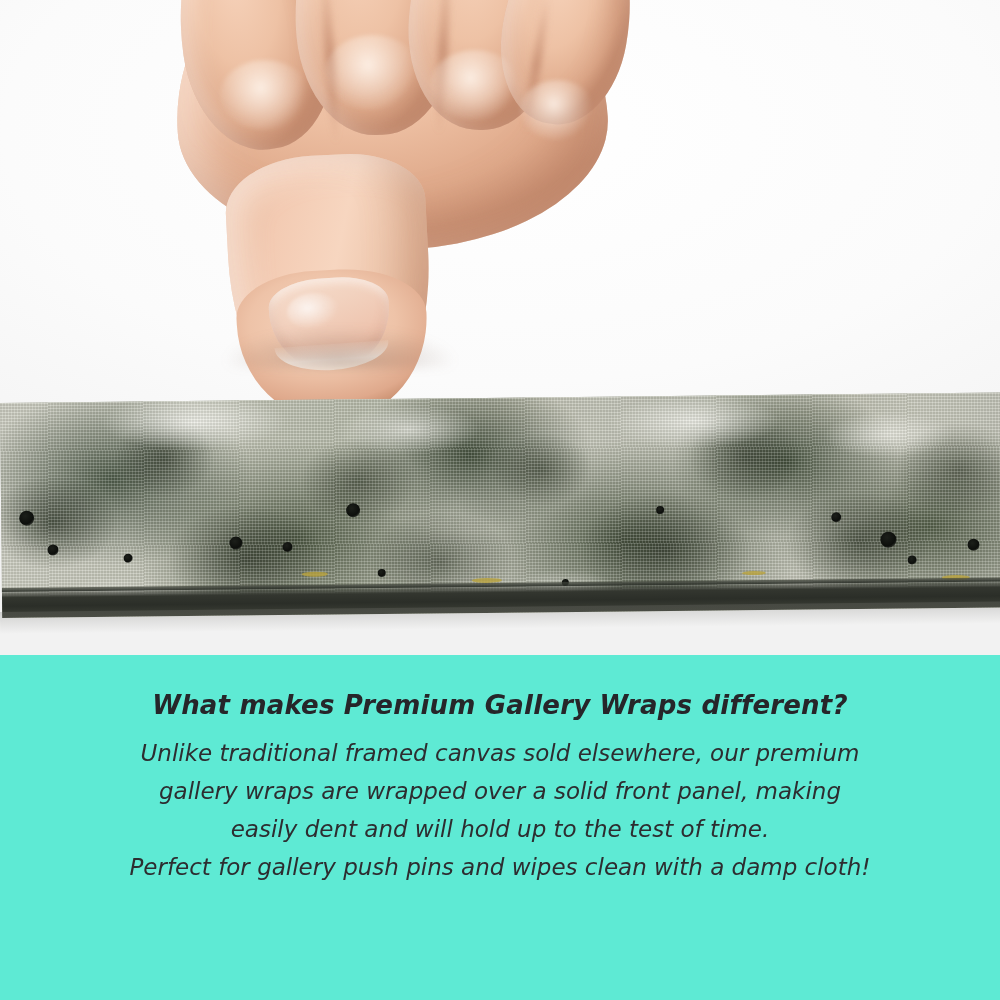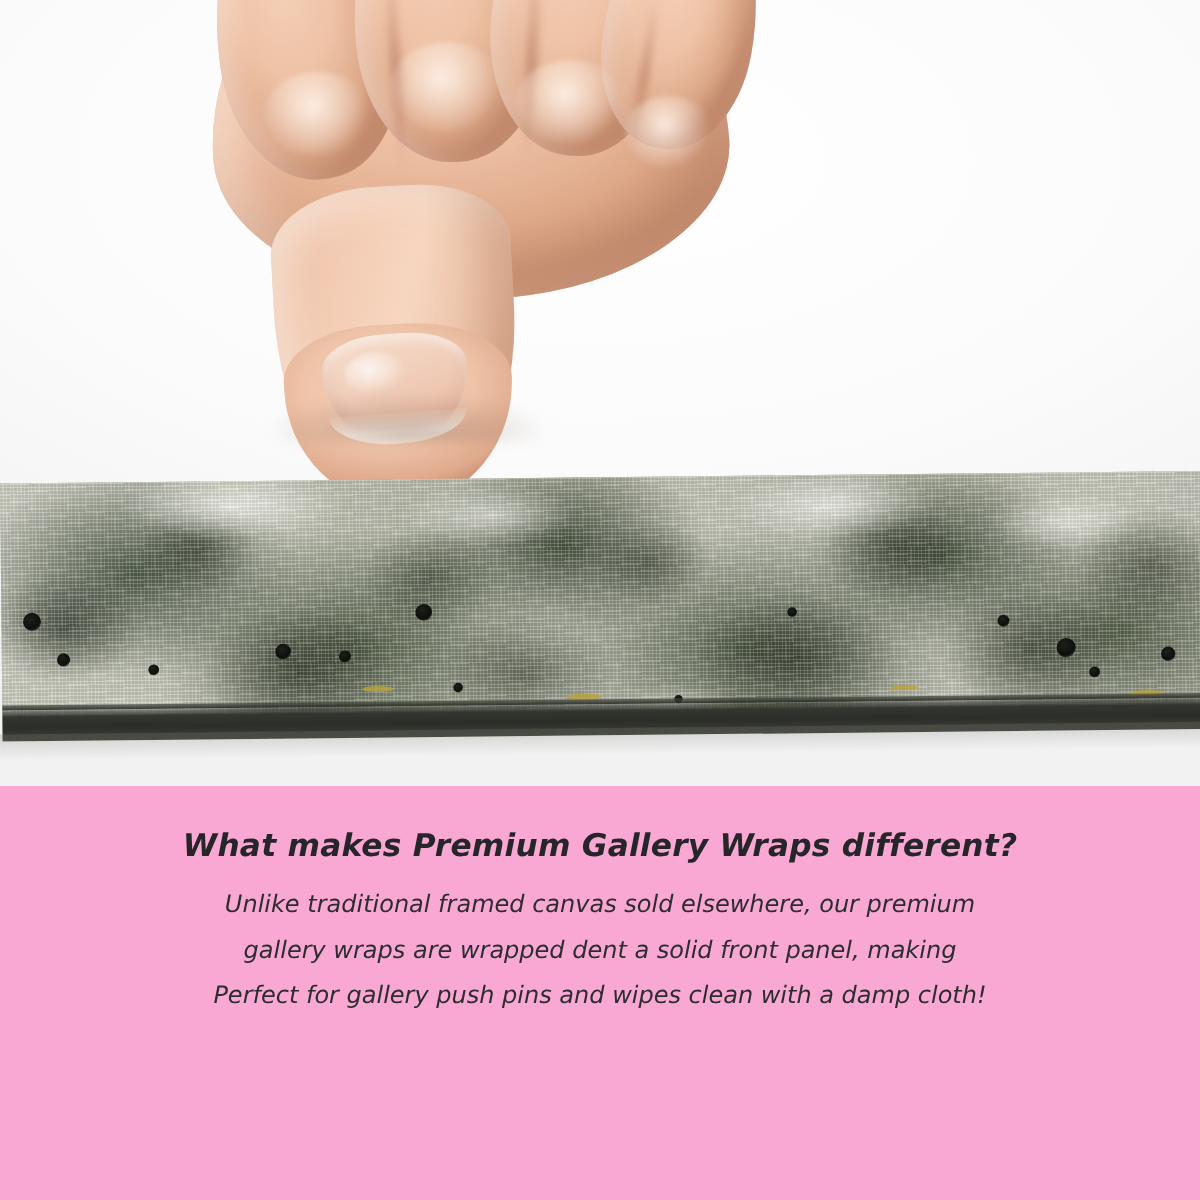--- a/index.html
+++ b/index.html
@@ -8,21 +8,21 @@
     height: 1000px;
     background: #ffffff;
     font-family: "DejaVu Sans", sans-serif;
     overflow: hidden;
   }
 
   .page {
     position: relative;
     width: 1000px;
     height: 1000px;
-    background: #f9a8d4;
+    background: #5eead4;
     overflow: hidden;
   }
 
   
   .photo {
     position: absolute;
     left: 0;
     top: 0;
     width: 1000px;
     height: 655px;
@@ -302,21 +302,21 @@
 
   .caption-title {
     font-size: 26px;
     font-weight: 700;
     letter-spacing: 0.2px;
     margin-bottom: 14px;
     color: #26262a;
   }
 
   .caption-line {
-    font-size: 20px;
+    font-size: 23px;
     line-height: 38px;
     font-weight: 400;
     color: #2d2d30;
     padding: 0 80px;
   }
 </style>
 </head>
 <body>
 
 <div class="page">
@@ -378,17 +378,18 @@
       <div class="strip-bottom-line"></div>
       <div class="strip-bottom-edge"></div>
     </div>
 
     <div class="strip-drop"></div>
   </div>
 
   <div class="caption">
     <div class="caption-title">What makes Premium Gallery Wraps different?</div>
     <div class="caption-line">Unlike traditional framed canvas sold elsewhere, our premium</div>
-    <div class="caption-line">gallery wraps are wrapped dent a solid front panel, making</div>
+    <div class="caption-line">gallery wraps are wrapped over a solid front panel, making</div>
+    <div class="caption-line">easily dent and will hold up to the test of time.</div>
     <div class="caption-line">Perfect for gallery push pins and wipes clean with a damp cloth!</div>
   </div>
 
 </div>
 
 </body></html>

